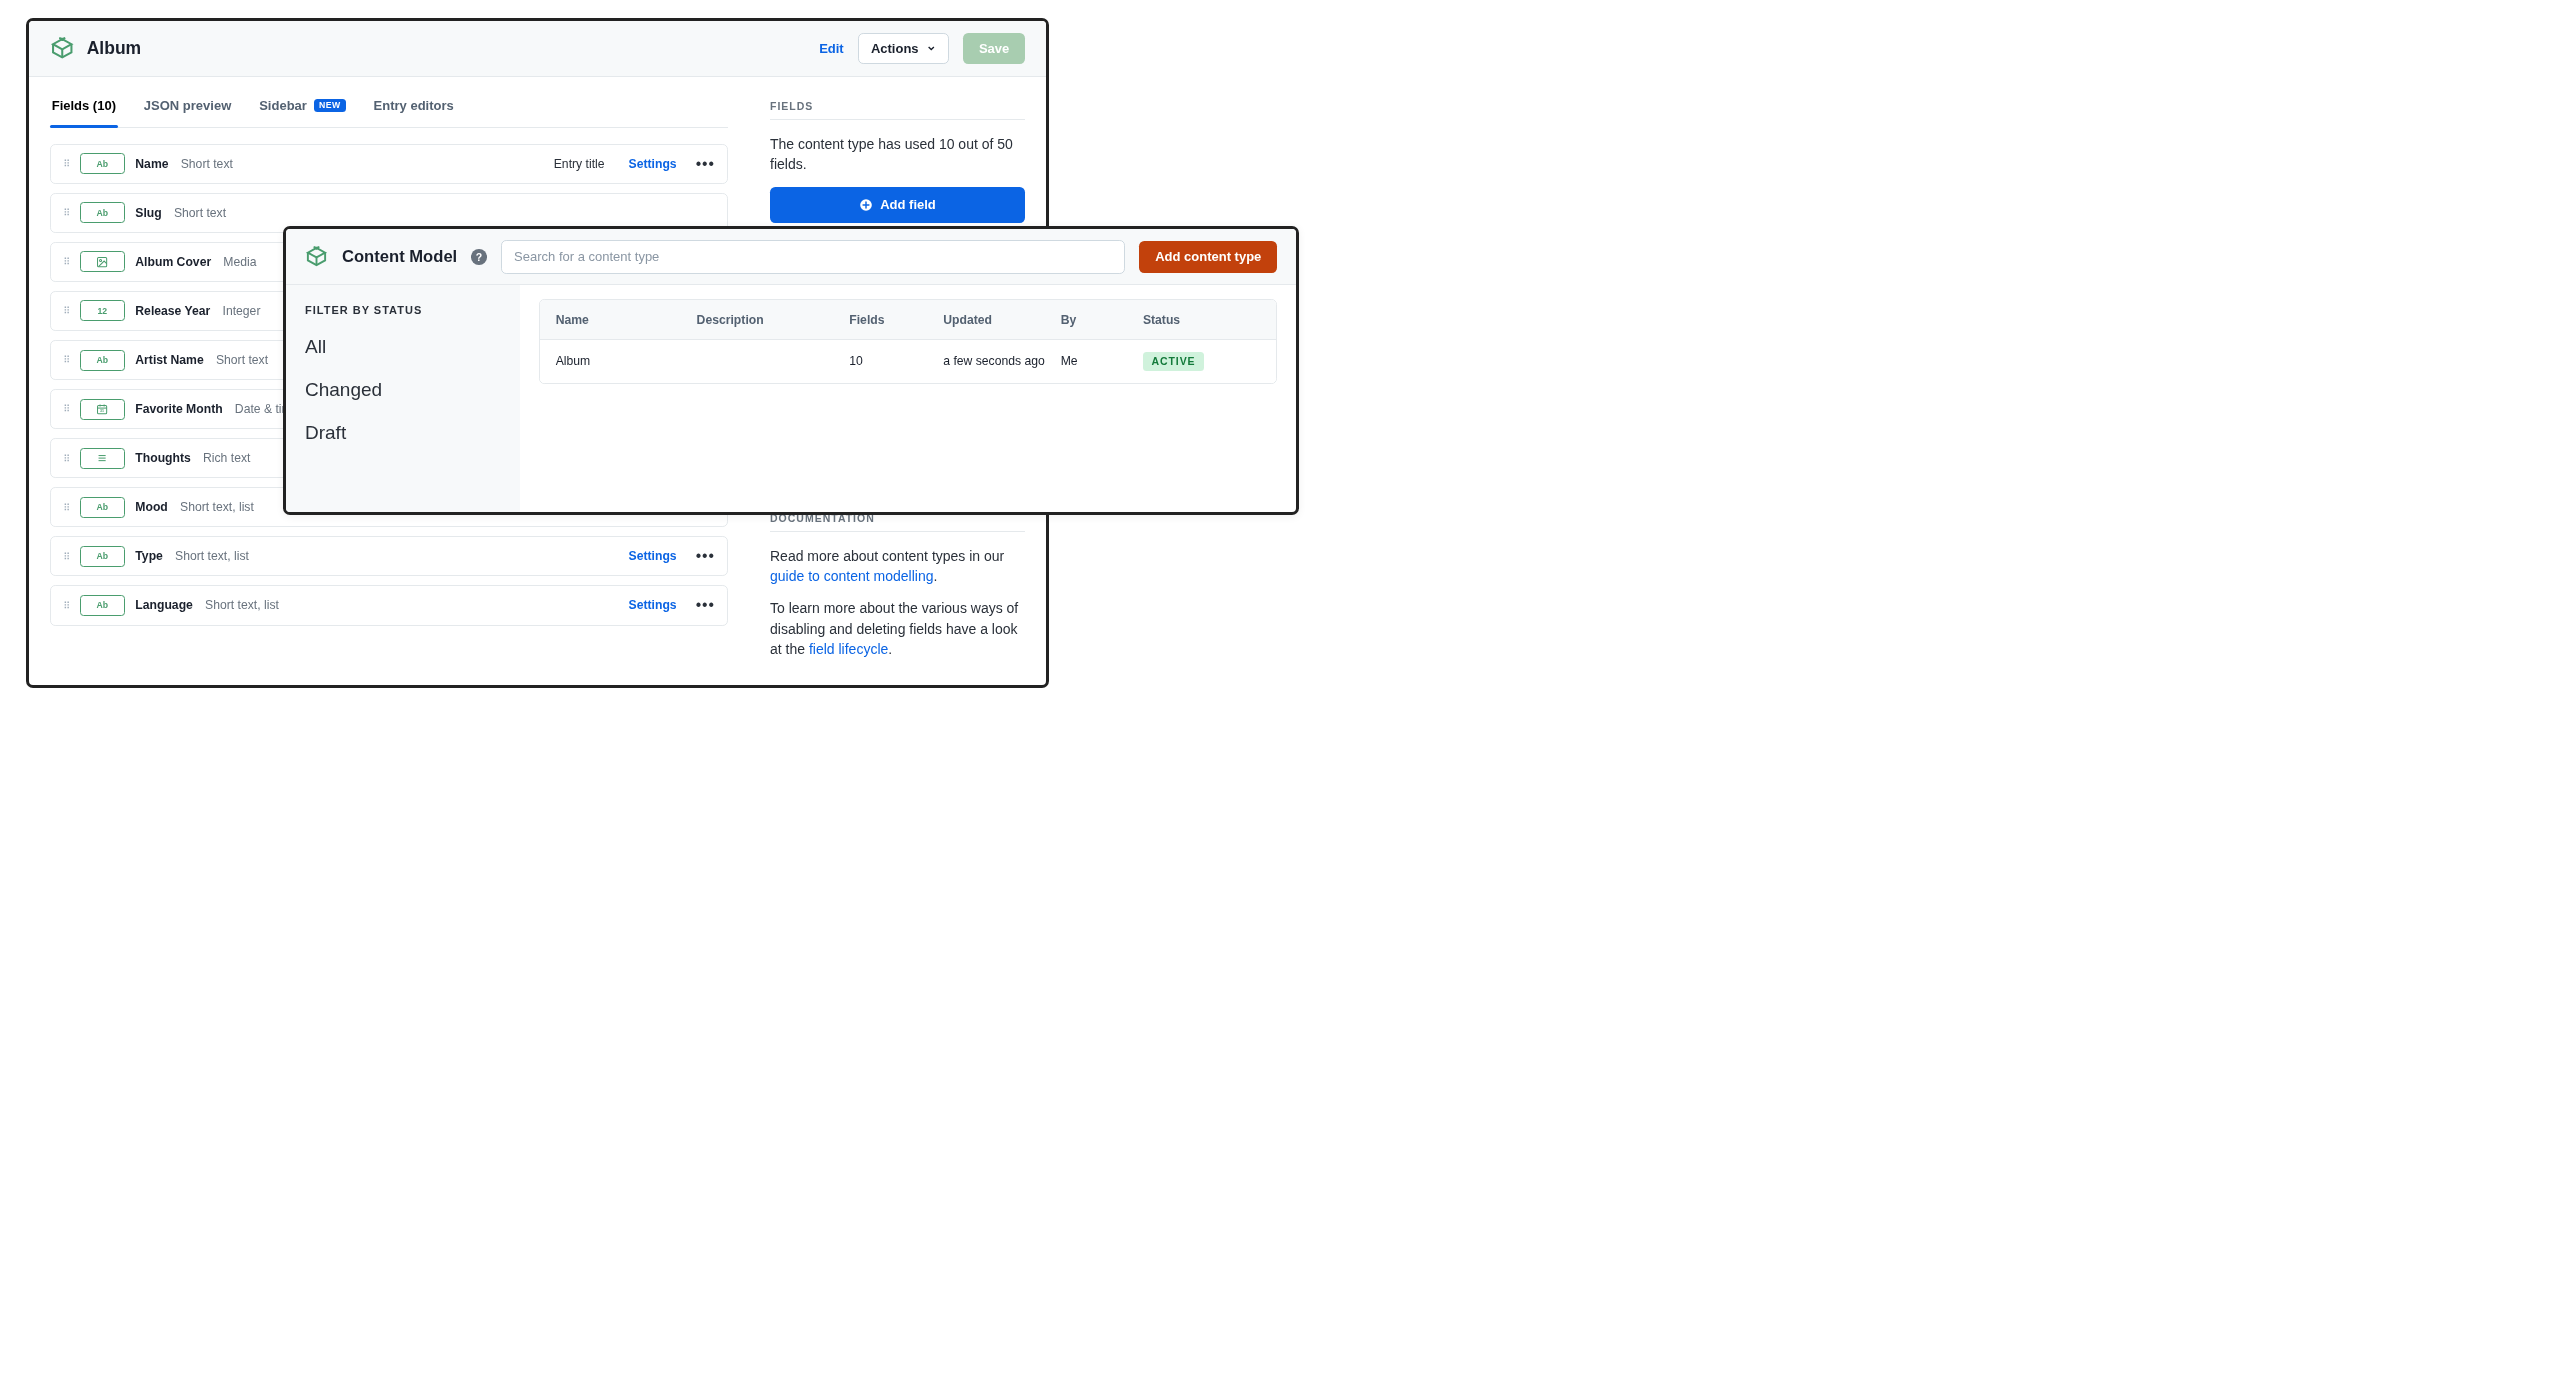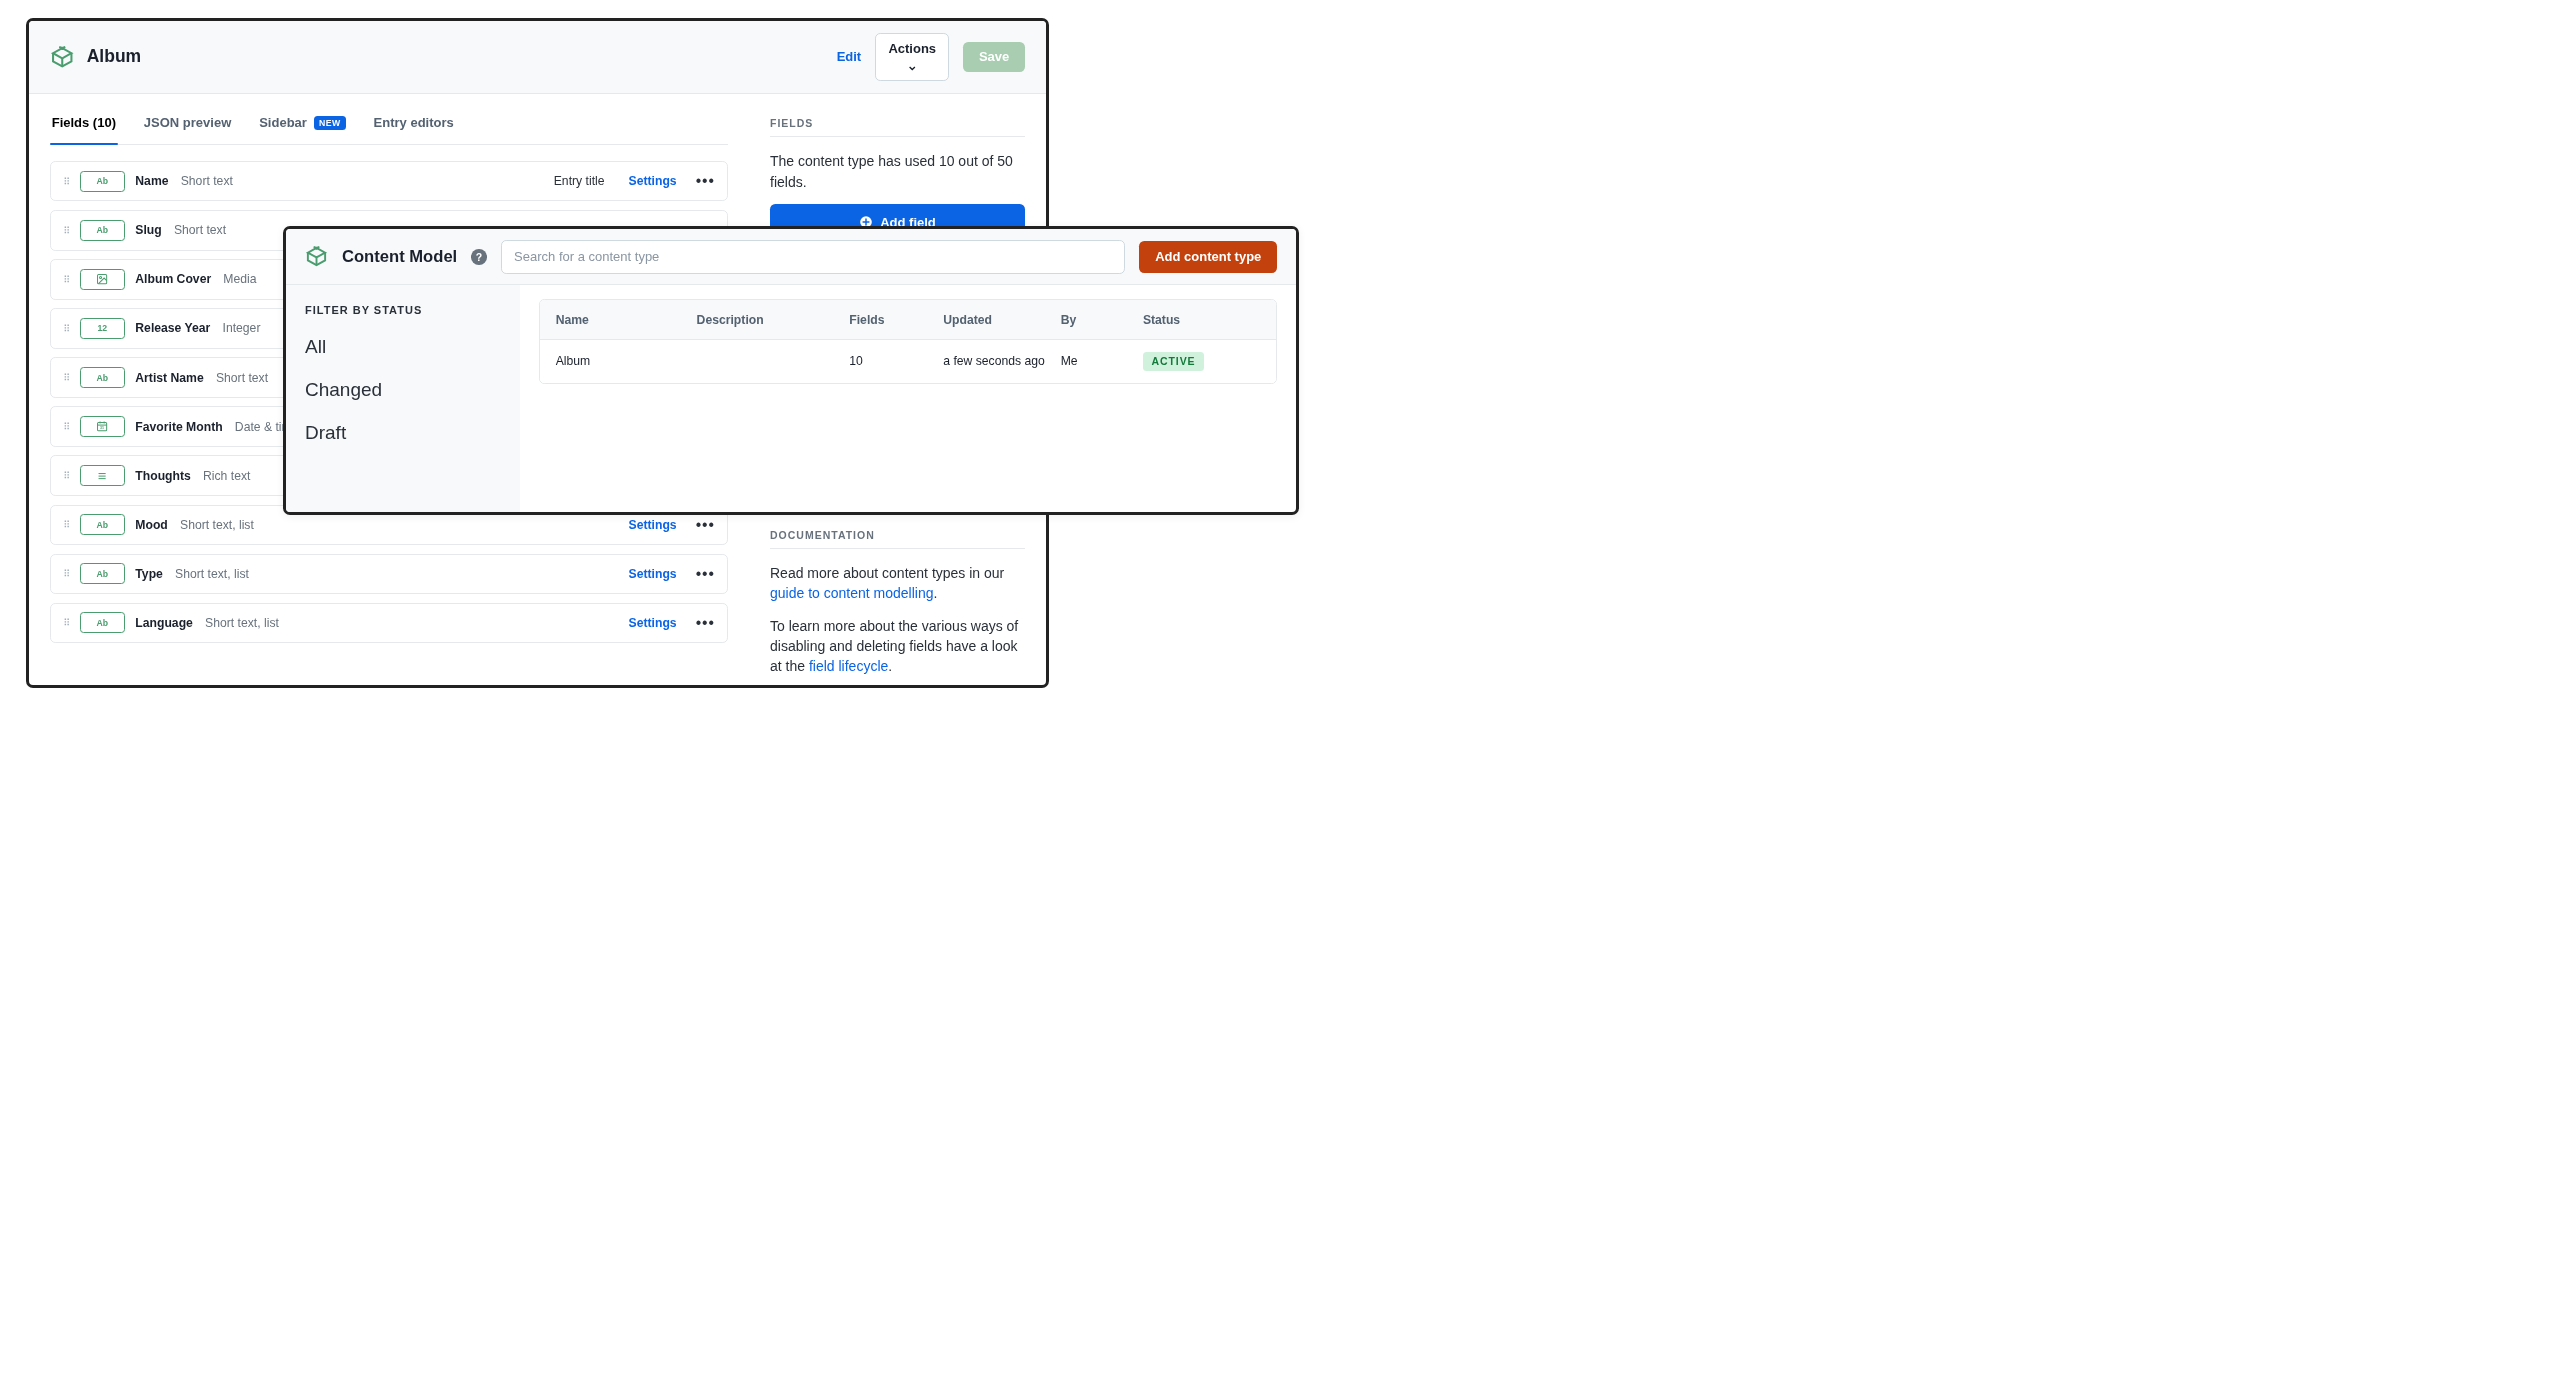--- a/index.html
+++ b/index.html
@@ -34,21 +34,21 @@
   }
   .hdr-left { display:flex; align-items:center; gap:12.2px; }
   .box-icon { width:24.5px; height:24.5px; color:#4a9d6e; }
   .hdr-title { font-size:17.5px; font-weight:700; color:#1a202c; }
   .hdr-right { display:flex; align-items:center; gap:14px; }
   .link-blue { color:#0b64e4; font-weight:600; cursor:pointer; font-size:13px; }
   .btn-outline {
     display:flex; align-items:center; gap:7px;
     border:0.9px solid #cfd9e0; background:#fff; color:#1a202c;
     font-weight:600; padding:7px 12.2px; border-radius:5.2px;
-    cursor:pointer; font-size:13px;flex-direction:column;
+    cursor:pointer; font-size:13px;
   }
   .chev { width:10.5px; height:10.5px; }
   .btn-save {
     background:#a8cdb0; color:#fff; border:none;
     font-weight:700; padding:7.9px 15.7px; border-radius:5.2px;
     cursor:default; font-size:13px;
   }
 
   .win1-body { display:flex; height:calc(100% - 58px); }
   .win1-main { flex:1; padding:0 21px 21px; overflow:hidden; }
@@ -91,21 +91,21 @@
   .field-row .settings-link.after-entry { margin-left:0; }
   .more { color:#2a3039; font-size:15.7px; margin-left:19px; cursor:pointer; letter-spacing:0.9px; user-select:none;}
 
   .side-h {
     font-size:10.5px; font-weight:700; letter-spacing:1px;
     color:#68727d; margin-bottom:5.2px;
   }
   .side-divider { border:none; border-top:0.9px solid #e5e9ec; margin:7px 0 14px; }
   .side-p { color:#2a3039; margin-bottom:12.2px; font-size:14px; line-height:1.45; }
   .btn-primary {
-    display:flex; align-items:flex-start; justify-content:center; gap:7px;
+    display:flex; align-items:center; justify-content:center; gap:7px;
     width:100%; background:#0b64e4; color:#fff; border:none;
     font-weight:700; padding:10.5px 0; border-radius:5.2px; cursor:pointer;
     font-size:13px;
   }
   .plus-circle { width:14px; height:14px; }
   .identifier-box {
     display:flex; align-items:center; justify-content:space-between;
     border:0.9px solid #e5e9ec; border-radius:5.2px;
     padding:8.7px 8.7px 8.7px 12.2px; margin-bottom:24.5px;
   }

